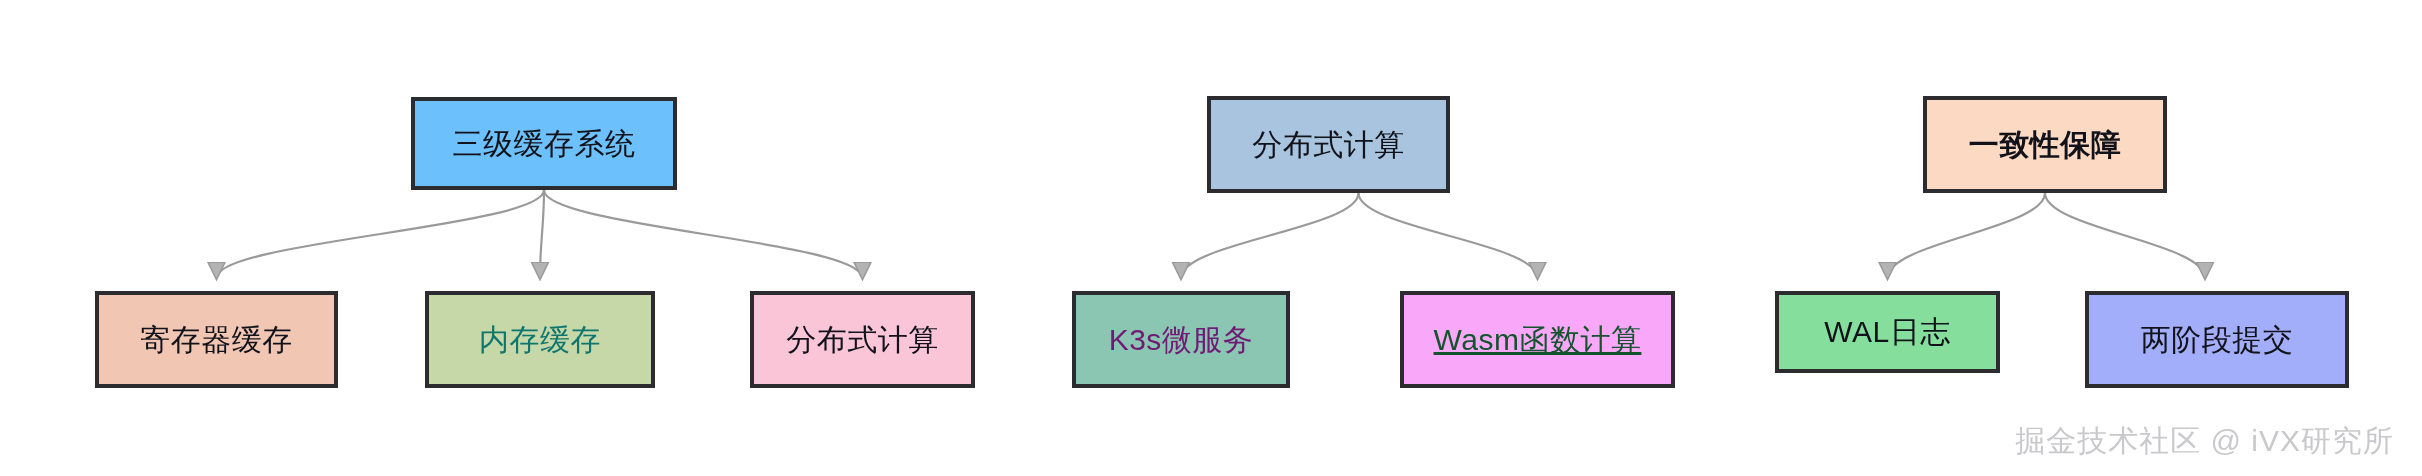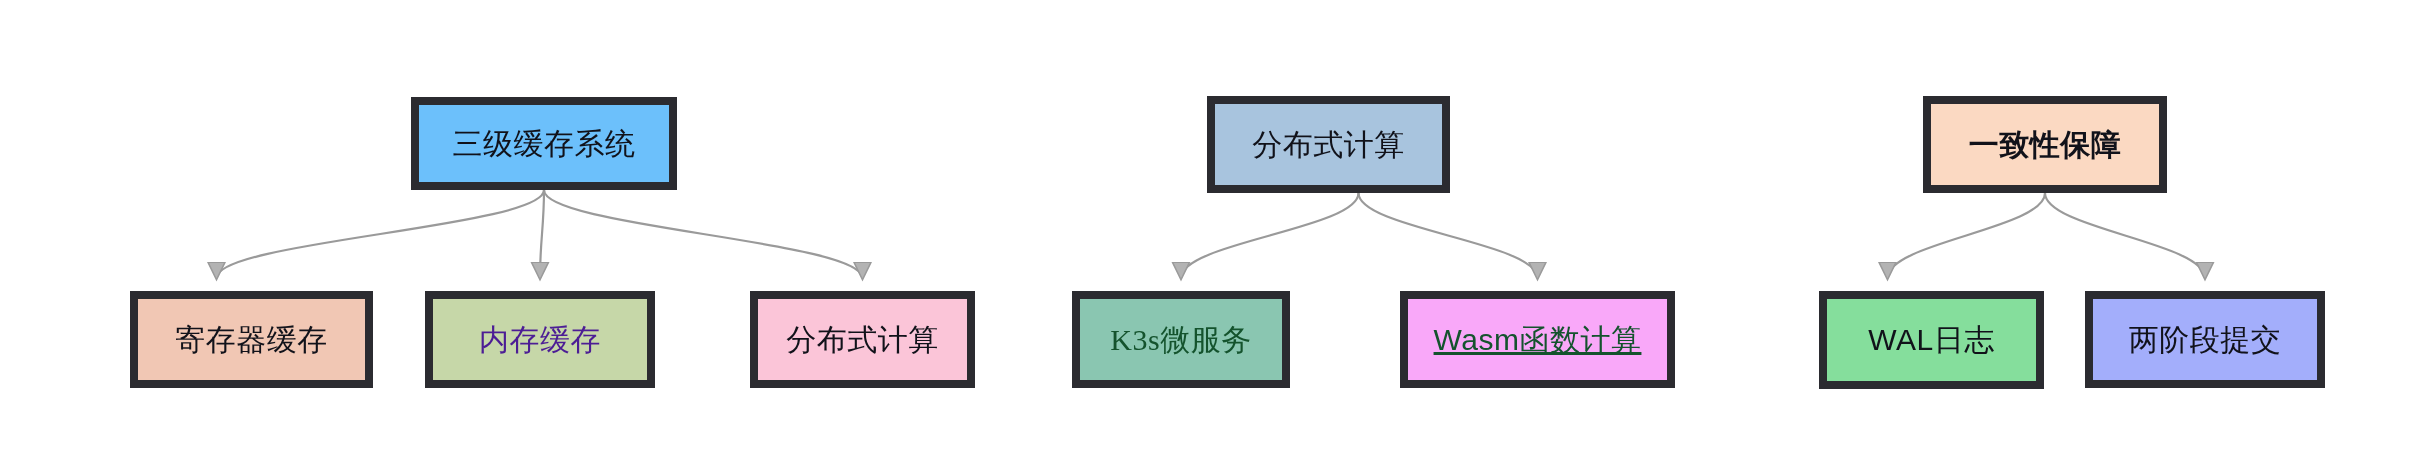--- a/index.html
+++ b/index.html
@@ -22,21 +22,21 @@
     position: absolute;
     left: 0;
     top: 0;
     width: 2422px;
     height: 476px;
     pointer-events: none;
   }
   .node {
     position: absolute;
     box-sizing: border-box;
-    border: 8px solid #6d28d9;
+    border: 4px solid #6d28d9;
     display: flex;
     align-items: center;
     justify-content: center;
     text-align: center;
     line-height: 1.25;
   }
   .node-label {
     font-size: 30px;
     color: #11121a;
     letter-spacing: 0.5px;
@@ -68,41 +68,42 @@
       <path d="M544,190 C544,226.96 862.5,241.04 862.5,278" fill="none" stroke="#9a9a9a" stroke-width="2.2" marker-end="url(#arrowhead)"></path>
       <path d="M1358.5,193 C1358.5,228.7 1181,242.3 1181,278" fill="none" stroke="#9a9a9a" stroke-width="2.2" marker-end="url(#arrowhead)"></path>
       <path d="M1358.5,193 C1358.5,228.7 1537.5,242.3 1537.5,278" fill="none" stroke="#9a9a9a" stroke-width="2.2" marker-end="url(#arrowhead)"></path>
       <path d="M2045,193 C2045,228.7 1887.5,242.3 1887.5,278" fill="none" stroke="#9a9a9a" stroke-width="2.2" marker-end="url(#arrowhead)"></path>
       <path d="M2045,193 C2045,228.7 2205,242.3 2205,278" fill="none" stroke="#9a9a9a" stroke-width="2.2" marker-end="url(#arrowhead)"></path>
     </svg>
   <div id="node-layer">
       <div class="node" style="left: 411px; top: 97px; width: 266px; height: 93px; background: rgb(108, 192, 251); border-color: rgb(43, 43, 48);">
         <span class="node-label" style="color: rgb(17, 18, 26);">三级缓存系统</span>
       </div>
-      <div class="node" style="left: 95px; top: 291px; width: 243px; height: 97px; background: rgb(241, 199, 180); border-color: rgb(43, 43, 48); margin-left: 35px;">
+      <div class="node" style="left: 95px; top: 291px; width: 243px; height: 97px; background: rgb(241, 199, 180); border-color: rgb(43, 43, 48);">
         <span class="node-label" style="color: rgb(17, 18, 26);">寄存器缓存</span>
       </div>
       <div class="node" style="left: 425px; top: 291px; width: 230px; height: 97px; background: rgb(198, 215, 168); border-color: rgb(43, 43, 48);">
-        <span class="node-label" style="color: #4c1d95;">内存缓存</span>
+        <span class="node-label" style="color: #0f766e;">内存缓存</span>
       </div>
       <div class="node" style="left: 750px; top: 291px; width: 225px; height: 97px; background: rgb(251, 197, 216); border-color: rgb(43, 43, 48);">
         <span class="node-label" style="color: rgb(17, 18, 26);">分布式计算</span>
       </div>
       <div class="node" style="left: 1207px; top: 96px; width: 243px; height: 97px; background: rgb(168, 196, 222); border-color: rgb(43, 43, 48);">
         <span class="node-label" style="color: rgb(17, 18, 26);">分布式计算</span>
       </div>
       <div class="node" style="left: 1072px; top: 291px; width: 218px; height: 97px; background: rgb(138, 198, 177); border-color: rgb(43, 43, 48);">
-        <span class="node-label" style="color: #14532d; font-family: Liberation Serif, serif;">K3s微服务</span>
+        <span class="node-label" style="color: #701a75;">K3s微服务</span>
       </div>
       <div class="node" style="left: 1400px; top: 291px; width: 275px; height: 97px; background: rgb(249, 168, 249); border-color: rgb(43, 43, 48);">
         <span class="node-label" style="color: #14532d; text-decoration: underline;">Wasm函数计算</span>
       </div>
       <div class="node" style="left: 1923px; top: 96px; width: 244px; height: 97px; background: rgb(251, 217, 194); border-color: rgb(43, 43, 48); font-weight: bold;">
         <span class="node-label" style="color: rgb(17, 18, 26);">一致性保障</span>
       </div>
-      <div class="node" style="left: 1819px; top: 291px; width: 225px; height: 98px; background: rgb(133, 222, 156); border-color: rgb(43, 43, 48);">
+      <div class="node" style="left: 1775px; top: 291px; width: 225px; height: 82px; background: rgb(133, 222, 156); border-color: rgb(43, 43, 48);">
         <span class="node-label" style="color: rgb(17, 18, 26);">WAL日志</span>
       </div>
-      <div class="node" style="left: 2085px; top: 291px; width: 240px; height: 97px; background: rgb(163, 174, 251); border-color: rgb(43, 43, 48);">
+      <div class="node" style="left: 2085px; top: 291px; width: 264px; height: 97px; background: rgb(163, 174, 251); border-color: rgb(43, 43, 48);">
         <span class="node-label" style="color: rgb(17, 18, 26);">两阶段提交</span>
       </div>
     </div>
+  <div class="watermark">掘金技术社区 @ iVX研究所</div>
 </div>
 
 </body></html>

